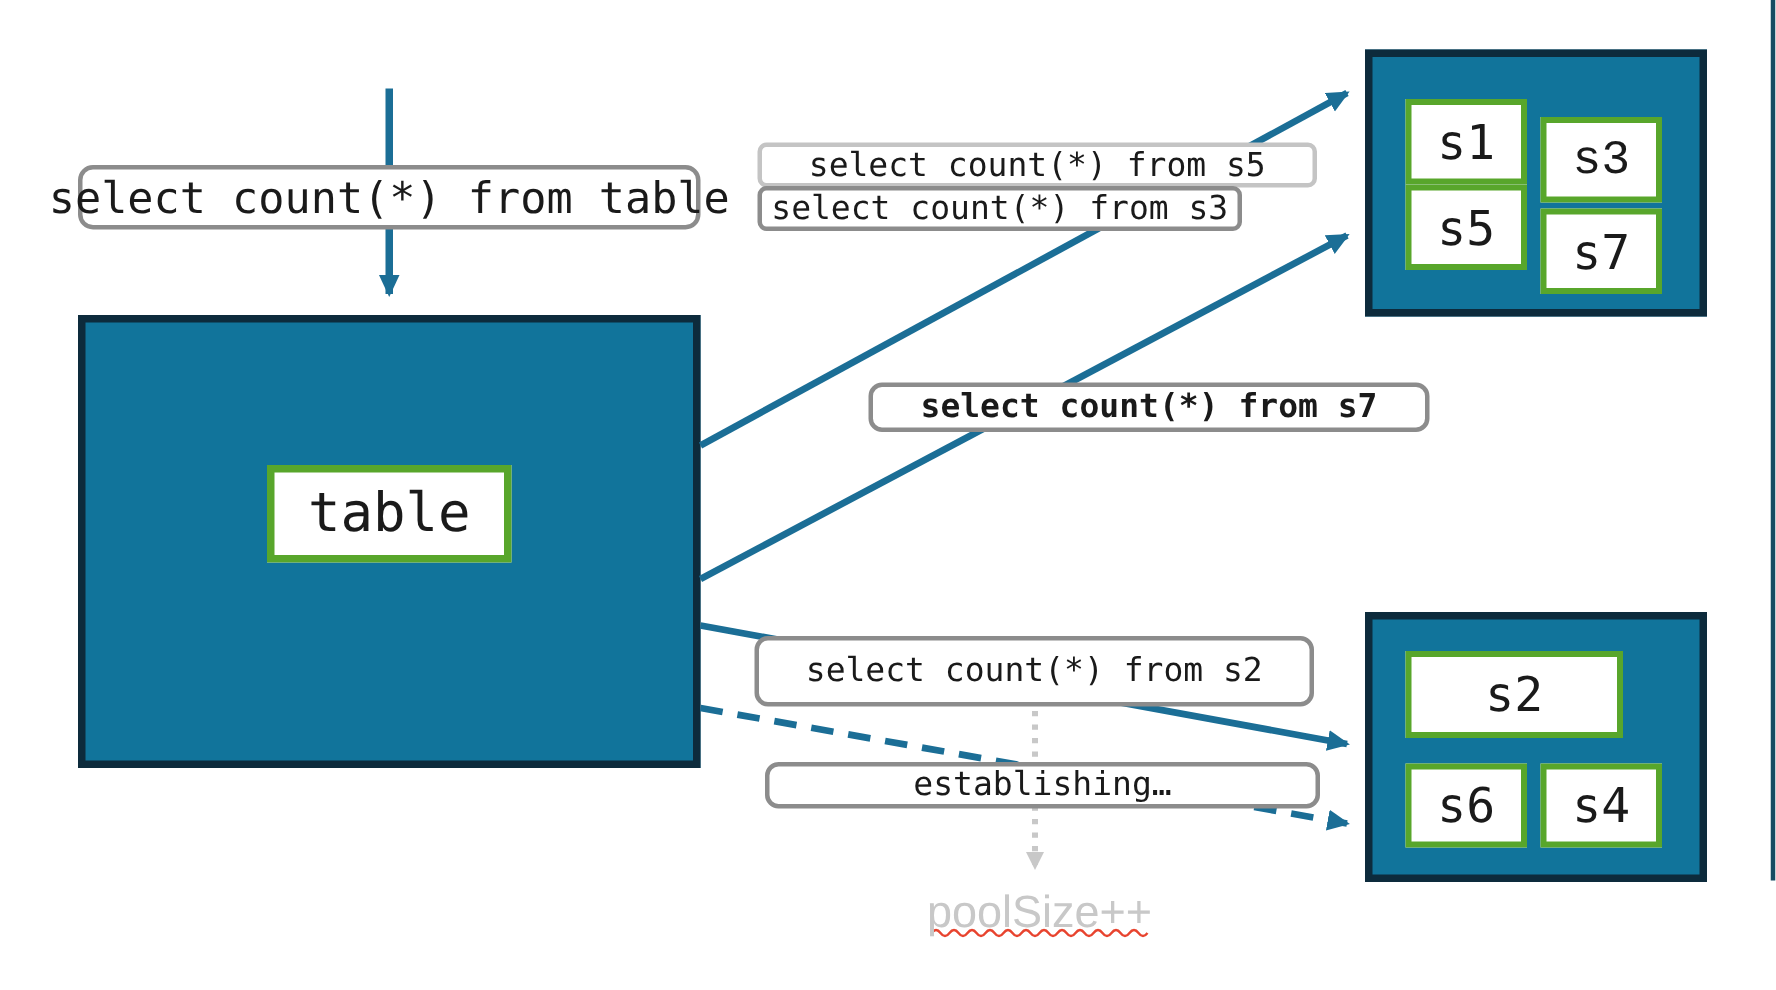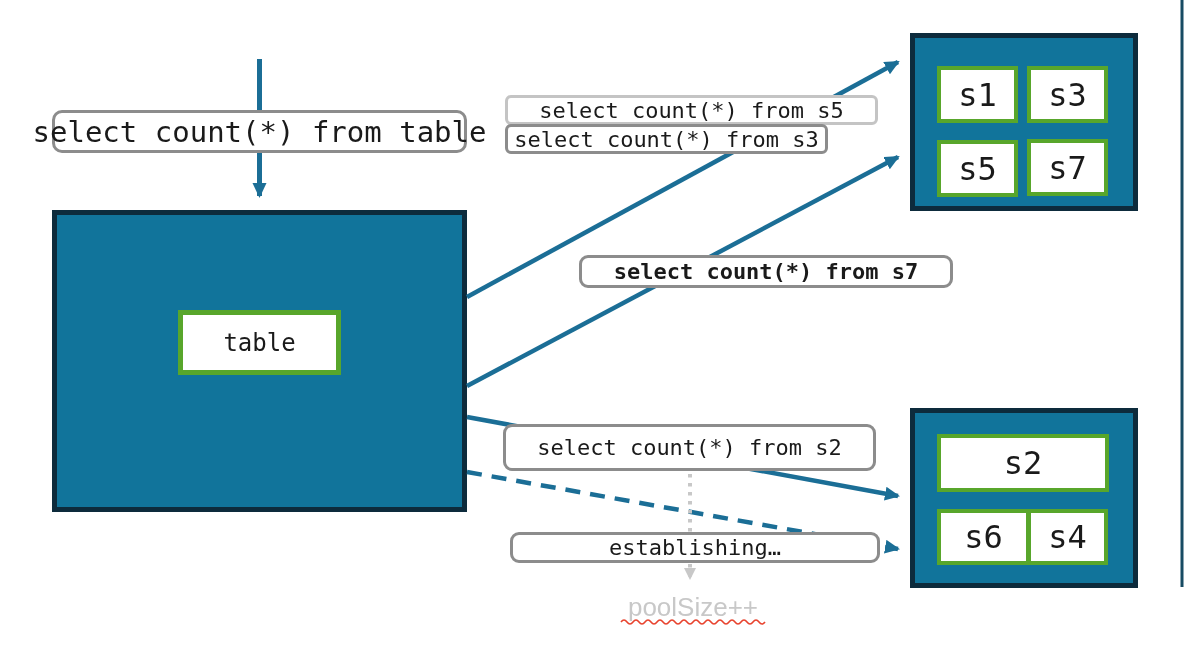--- a/index.html
+++ b/index.html
@@ -17,63 +17,63 @@
   #table-box{left:52px;top:210px;width:415px;height:302px;}
   #shard-box-top{left:910px;top:33px;width:228px;height:178px;}
   #shard-box-bottom{left:910px;top:408px;width:228px;height:180px;}
   
   .cell{
     position:absolute;box-sizing:border-box;background:#fff;
     border:4px solid var(--green-border,#58A62B);
     display:flex;align-items:center;justify-content:center;
     font-size:32px;
   }
-  #table-box .cell{border-width:5px;font-size:24px;}
+  #table-box .cell{border-width:5px;font-size:36px;}
   
   .pill{
     position:absolute;box-sizing:border-box;background:#fff;
     border:3px solid var(--label-border,#8C8C8C);border-radius:9px;
     display:flex;align-items:center;justify-content:center;
     font-size:22px;white-space:nowrap;z-index:3;
   }
   .pill.light{border-color:var(--label-border-light,#C4C4C4);border-radius:6px;}
   #pill-table{left:52px;top:110px;width:415px;height:43px;font-size:29px;border-radius:10px;}
   #pill-s5{left:505px;top:95px;width:373px;height:30px;}
   #pill-s3{left:505px;top:124px;width:323px;height:30px;border-radius:6px;}
   #pill-s7{left:579px;top:255px;width:374px;height:33px;font-weight:bold;}
   #pill-s2{left:503px;top:424px;width:373px;height:47px;}
-  #pill-est{left:510px;top:532px;width:370px;height:31px;}
+  #pill-est{left:510px;top:508px;width:370px;height:31px;}
   
   #poolsize{
     position:absolute;left:598px;top:592px;width:190px;text-align:center;
     font-family:"Liberation Sans","DejaVu Sans",sans-serif;
-    font-size:26px;color:var(--muted-text,#C8C8C8);z-index:3;
+    font-size:30px;color:var(--muted-text,#C8C8C8);z-index:3;
   }
   
   svg.arrows{position:absolute;left:0;top:0;z-index:2;}
 </style>
 </head>
 <body>
 
 <div class="stage">
 
   <div class="bigbox" id="table-box">
     <div class="cell" style="left:121px;top:95px;width:163px;height:65px;">table</div>
   </div>
 
   <div class="bigbox" id="shard-box-top">
     <div class="cell" style="left:22px;top:28px;width:81px;height:57px;">s1</div>
-    <div class="cell" style="left:112px;top:28px;width:81px;height:57px;">s3</div>
-    <div class="cell" style="left:22px;top:102px;width:81px;height:57px;">s5</div>
+    <div class="cell" style="left:112px;top:40px;width:81px;height:57px;font-family:Liberation Mono, monospace;">s3</div>
+    <div class="cell" style="left:22px;top:85px;width:81px;height:57px;">s5</div>
     <div class="cell" style="left:112px;top:101px;width:81px;height:57px;">s7</div>
   </div>
 
   <div class="bigbox" id="shard-box-bottom">
-    <div class="cell" style="left:22px;top:21px;width:172px;height:58px;">s2</div>
-    <div class="cell" style="left:22px;top:96px;width:93px;height:56px;">s6</div>
+    <div class="cell" style="left:22px;top:21px;width:145px;height:58px;">s2</div>
+    <div class="cell" style="left:22px;top:96px;width:81px;height:56px;">s6</div>
     <div class="cell" style="left:112px;top:96px;width:81px;height:56px;">s4</div>
   </div>
 
   <svg class="arrows" width="1184" height="660" viewBox="0 0 1184 660">
     <defs>
       <marker id="headTeal" markerUnits="userSpaceOnUse" markerWidth="20" markerHeight="16" refX="13" refY="7" orient="auto">
         <path d="M0,0 L15,7 L0,14 z" fill="#1B6E96"></path>
       </marker>
       <marker id="headGray" markerUnits="userSpaceOnUse" markerWidth="18" markerHeight="14" refX="10" refY="6" orient="auto">
         <path d="M0,0 L12,6 L0,12 z" fill="#C8C8C8"></path>

